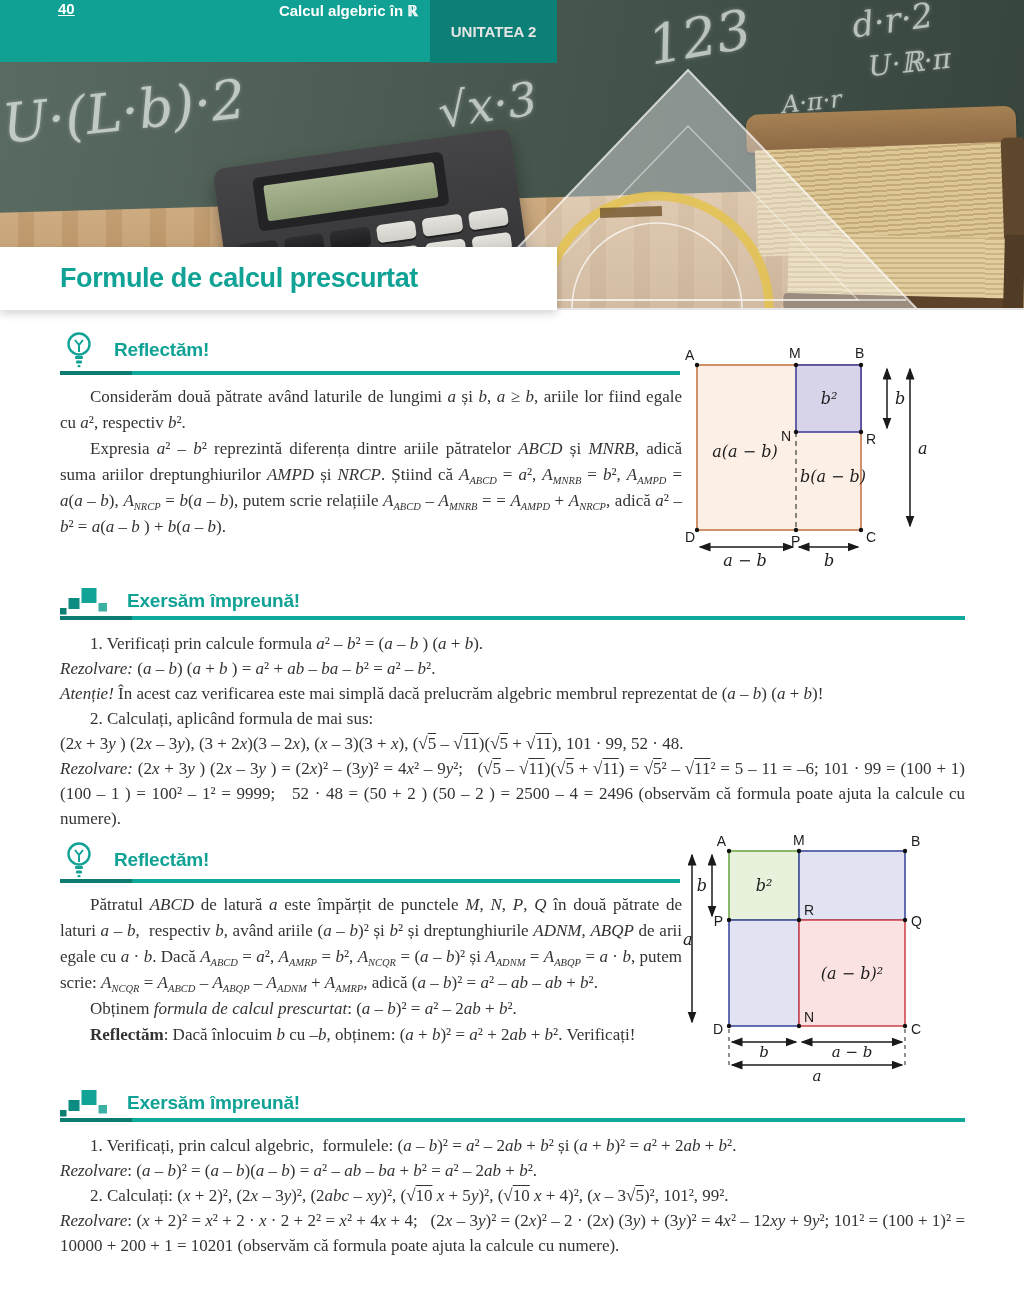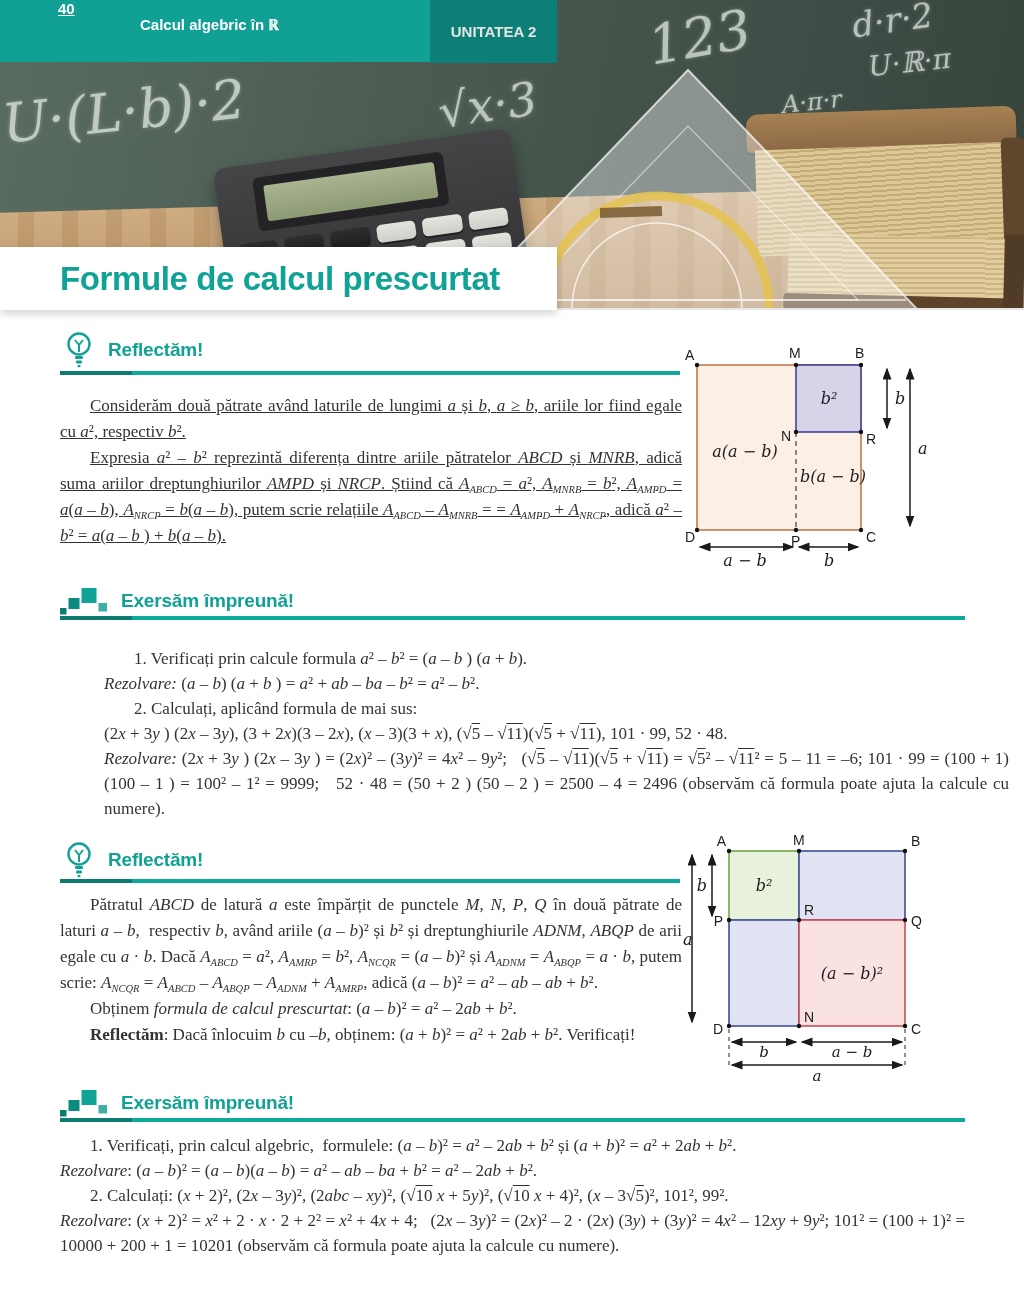--- a/index.html
+++ b/index.html
@@ -37,33 +37,33 @@
   .book2-pages { position:absolute; left:0; right:20px; top:0; bottom:12px; border-radius:4px 0 0 4px;
           background:repeating-linear-gradient(179deg,#e2cd9f 0 3px,#ccb383 3px 5px); }
   .book2-cover { position:absolute; left:-4px; right:12px; bottom:0; height:16px; background:#5c432a; border-radius:4px; }
   .book2-edge { position:absolute; right:0; top:-4px; bottom:0; width:20px; background:#4f3b26; border-radius:4px; }
   .tri { position:absolute; left:0; top:0; }
 
   
   .topbar { position:absolute; left:0; top:0; width:430px; height:62px; background:#11a094; }
   .pageno { position:absolute; left:58px; top:0; height:62px; line-height:62px; color:#fff;
             font:bold 15px "Liberation Sans",sans-serif;text-decoration:underline; }
-  .chapter { position:absolute; left:140px; top:0; width:278px; height:48px; line-height:62px; 
-            color:#fff; font:bold 15px "Liberation Sans",sans-serif;margin-top:14px; }
+  .chapter { position:absolute; left:140px; top:0; width:278px; height:48px; line-height:62px; text-align:right;
+            color:#fff; font:bold 15px "Liberation Sans",sans-serif; }
   .unitbox { position:absolute; left:430px; top:0; width:127px; height:63px; background:#0c8076; color:#e5e5e5;
             font:bold 15px "Liberation Sans",sans-serif; display:flex; align-items:center; justify-content:center; }
 
   
   .title-box { position:absolute; left:0; top:247px; width:557px; height:63px; background:#fff;
             box-shadow:0 4px 8px rgba(0,0,0,.16); display:flex; align-items:center; z-index:5; }
-  .title { margin-left:60px; font-family:"Liberation Sans",sans-serif; font-weight:bold; font-size:33px;
+  .title { margin-left:60px; font-family:"Liberation Sans",sans-serif; font-weight:bold; font-size:27px;
             letter-spacing:-.4px; color:#0fa295; }
 
   
-  .sec { position:absolute; display:flex; align-items:center; gap:14px; }
+  .sec { position:absolute; display:flex; align-items:center; gap:20px; }
   .sec-label { font:bold 19px "Liberation Sans",sans-serif; color:#0fa295; letter-spacing:-.2px; }
   .rule { position:absolute; height:4px; background:#0fa99c; }
   .rule::before { content:""; position:absolute; left:0; top:0; width:72px; height:4px; background:#0c7c70; }
 
   
   .tblock { position:absolute; left:60px; }
   .tblock p { font-size:17px; line-height:26px; text-align:justify; color:#333; }
   .tblock.tight p { line-height:25px; }
   p.ind { text-indent:30px; }
   i { font-style:italic; }
@@ -152,21 +152,21 @@
       <circle cx="15" cy="14" r="10.5" fill="none" stroke="#0fa295" stroke-width="2.4"></circle>
       <path d="M11 10 L15 15 L19 10 M15 15 L15 22" fill="none" stroke="#0fa295" stroke-width="2"></path>
       <rect x="11" y="26" width="8" height="3" rx="1.2" fill="#0fa295"></rect>
       <rect x="12" y="30.5" width="6" height="3" rx="1.2" fill="#0fa295"></rect>
       <rect x="13.5" y="35" width="3" height="2.2" rx="1" fill="#0fa295"></rect>
     </svg>
     <span class="sec-label">Reflectăm!</span>
   </div>
   <div class="rule" style="left:60px; top:371px; width:620px;"></div>
 
-  <div class="tblock" style="top:393px; width:622px;text-decoration:underline;">
+  <div class="tblock" style="top:384px; width:622px;">
     <p class="ind">Considerăm două pătrate având laturile de lungimi <i>a</i> și <i>b</i>, <i>a</i> ≥ <i>b</i>, ariile lor fiind egale cu <i>a</i>², respectiv <i>b</i>².</p>
     <p class="ind">Expresia <i>a</i>² – <i>b</i>² reprezintă  diferența dintre ariile pătratelor <i>ABCD</i> și <i>MNRB</i>, adică suma ariilor dreptunghiurilor <i>AMPD</i> și <i>NRCP</i>. Știind că <i>A</i><sub><i>ABCD</i></sub> = <i>a</i>², <i>A</i><sub><i>MNRB</i></sub> = <i>b</i>², <i>A</i><sub><i>AMPD</i></sub> = <i>a</i>(<i>a</i> – <i>b</i>), <i>A</i><sub><i>NRCP</i></sub> = <i>b</i>(<i>a</i> – <i>b</i>), putem scrie relațiile <i>A</i><sub><i>ABCD</i></sub> – <i>A</i><sub><i>MNRB</i></sub> = = <i>A</i><sub><i>AMPD</i></sub> + <i>A</i><sub><i>NRCP</i></sub>, adică <i>a</i>² – <i>b</i>² = <i>a</i>(<i>a</i> – <i>b</i> ) + <i>b</i>(<i>a</i> – <i>b</i>).</p>
   </div>
 
   <svg class="diag" style="left:683px; top:346px;" width="340" height="224" viewBox="0 0 340 224">
     <defs>
       <marker id="ah" markerWidth="9" markerHeight="8" refX="7" refY="3" orient="auto-start-reverse">
         <path d="M0,0 L8,3 L0,6 z" fill="#1a1a1a"></path>
       </marker>
     </defs>
@@ -208,23 +208,24 @@
     <svg width="47" height="30" viewBox="0 0 47 30">
       <rect x="0" y="22" width="6.5" height="6.5" fill="#0b7e72"></rect>
       <rect x="8.5" y="12" width="11" height="11" fill="#0c8c80"></rect>
       <rect x="21.5" y="2" width="15" height="15" fill="#10a396"></rect>
       <rect x="38.5" y="17" width="8.5" height="8.5" fill="#3db0a4"></rect>
     </svg>
     <span class="sec-label">Exersăm împreună!</span>
   </div>
   <div class="rule" style="left:60px; top:616px; width:905px;"></div>
 
-  <div class="tblock tight" style="top:646px; width:905px;margin-left:44px;">
+  <div class="tblock tight" style="top:631px; width:905px;">
     <p class="ind">1. Verificați prin calcule formula <i>a</i>² – <i>b</i>² = (<i>a</i> – <i>b</i> ) (<i>a</i> + <i>b</i>).</p>
     <p><i>Rezolvare:</i> (<i>a</i> – <i>b</i>) (<i>a</i> + <i>b</i> ) = <i>a</i>² + <i>ab</i> – <i>ba</i> – <i>b</i>² = <i>a</i>² – <i>b</i>².</p>
+    <p><i>Atenție!</i> În acest caz verificarea este mai simplă dacă prelucrăm algebric membrul reprezentat de (<i>a</i> – <i>b</i>) (<i>a</i> + <i>b</i>)!</p>
     <p class="ind">2. Calculați, aplicând formula de mai sus:</p>
     <p>(2<i>x</i> + 3<i>y</i> ) (2<i>x</i> – 3<i>y</i>), (3 + 2<i>x</i>)(3 – 2<i>x</i>), (<i>x</i> – 3)(3 + <i>x</i>), (√<span class="ov">5</span> – √<span class="ov">11</span>)(√<span class="ov">5</span> + √<span class="ov">11</span>), 101 · 99, 52 · 48.</p>
     <p><i>Rezolvare:</i> (2<i>x</i> + 3<i>y</i> ) (2<i>x</i> – 3<i>y</i> ) = (2<i>x</i>)² – (3<i>y</i>)² = 4<i>x</i>² – 9<i>y</i>²;&nbsp;&nbsp; (√<span class="ov">5</span> – √<span class="ov">11</span>)(√<span class="ov">5</span> + √<span class="ov">11</span>) = √<span class="ov">5</span>² – √<span class="ov">11</span>² = 5 – 11 = –6; 101 · 99 = (100 + 1) (100 – 1 ) = 100² – 1² = 9999;&nbsp;&nbsp; 52 · 48 = (50 + 2 ) (50 – 2 ) = 2500 – 4 = 2496 (observăm că formula poate ajuta la calcule cu numere).</p>
   </div>
 
   <div class="sec" style="left:64px; top:840px;">
     <svg width="30" height="40" viewBox="0 0 30 40">
       <circle cx="15" cy="14" r="10.5" fill="none" stroke="#0fa295" stroke-width="2.4"></circle>
       <path d="M11 10 L15 15 L19 10 M15 15 L15 22" fill="none" stroke="#0fa295" stroke-width="2"></path>
       <rect x="11" y="26" width="8" height="3" rx="1.2" fill="#0fa295"></rect>

